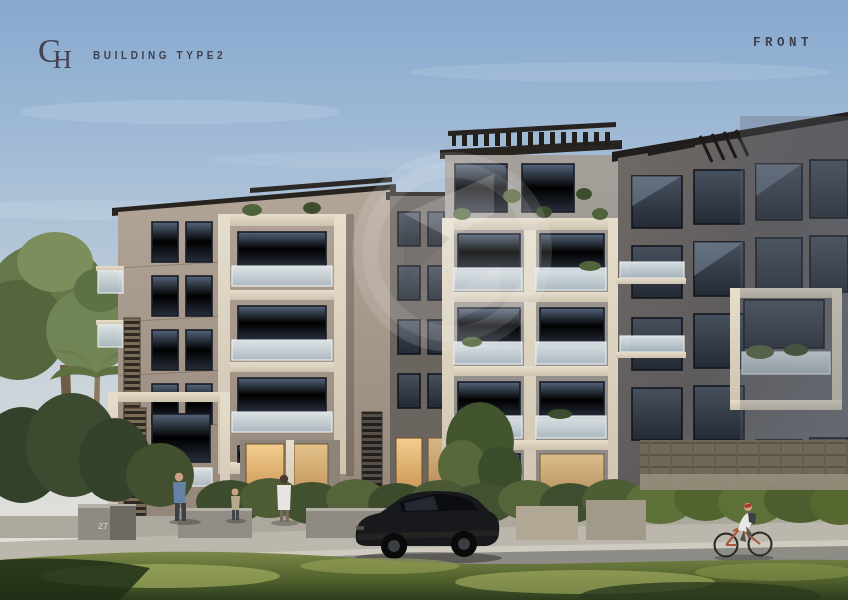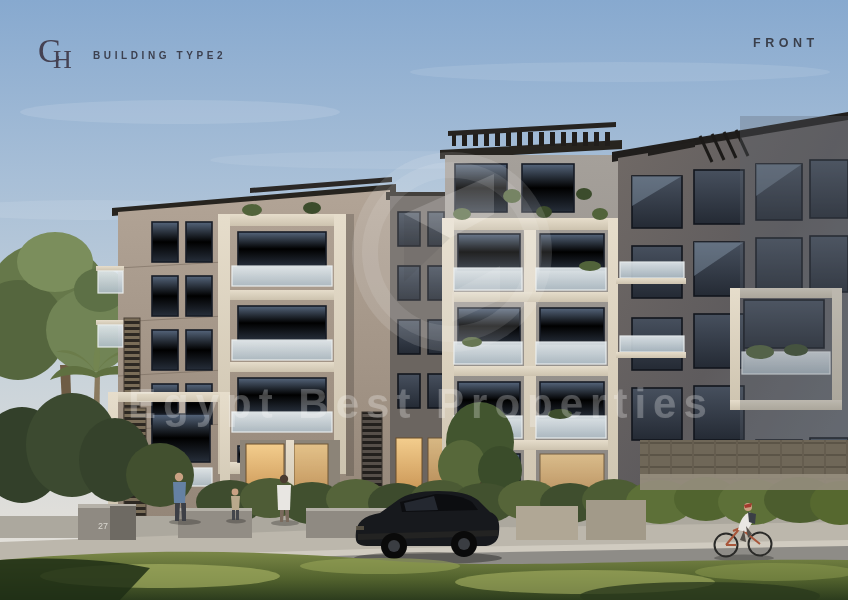--- a/index.html
+++ b/index.html
@@ -11,21 +11,21 @@
   
   .logo{position:absolute;left:38px;top:34px;width:40px;height:44px;color:#454253;}
   .logo .c{position:absolute;left:0;top:0;font-family:"Liberation Serif",serif;font-size:34px;line-height:1;}
   .logo .h{position:absolute;left:15px;top:13px;font-family:"Liberation Serif",serif;font-size:26px;line-height:1;}
   .title-label{
     position:absolute;left:93px;top:50px;font-size:10px;font-weight:600;
     letter-spacing:3.6px;color:#3d4150;white-space:nowrap;
   }
   .front-label{
     position:absolute;left:753px;top:36px;font-size:12.5px;font-weight:600;
-    letter-spacing:4.5px;color:#3a3f4b;white-space:nowrap;
+    letter-spacing:4.5px;color:#3a3f4b;white-space:nowrap;font-family:Liberation Mono, monospace;
   }
   .watermark-text{
     position:absolute;left:128px;top:380px;font-size:42px;font-weight:600;
     letter-spacing:7px;color:rgba(255,255,255,0.21);white-space:nowrap;
     text-shadow:0 0 1px rgba(255,255,255,0.08);
   }
   
   .win{fill:url(#gGlass);stroke:#171c26;stroke-width:1.6;}
   .winB{fill:url(#gGlassB);stroke:#12161d;stroke-width:1.6;}
   .lit{fill:url(#gLit);stroke:#6b4e2a;stroke-width:1;}
@@ -444,15 +444,14 @@
   </g>
 </svg>
 
   <div class="logo">
     <span class="c">C</span>
     <span class="h">H</span>
   </div>
   <div class="title-label">BUILDING TYPE2</div>
   <div class="front-label">FRONT</div>
 
-  <div class="watermark-text">Egypt Best Properties</div>
 
 </div>
 
 </body></html>

